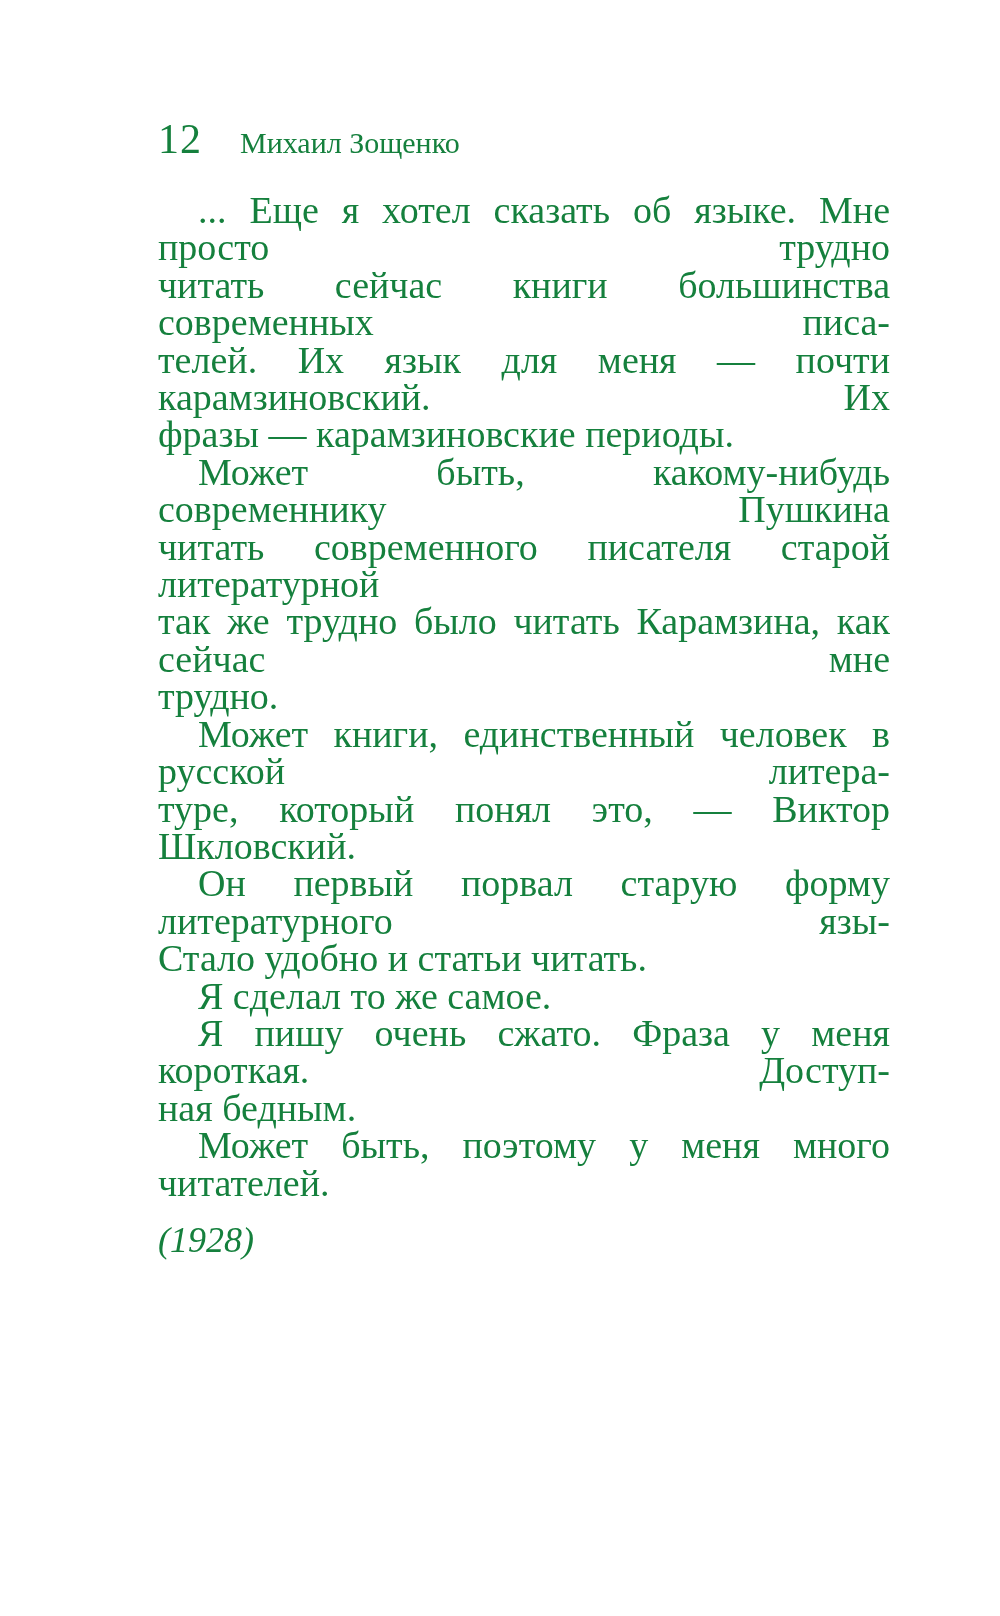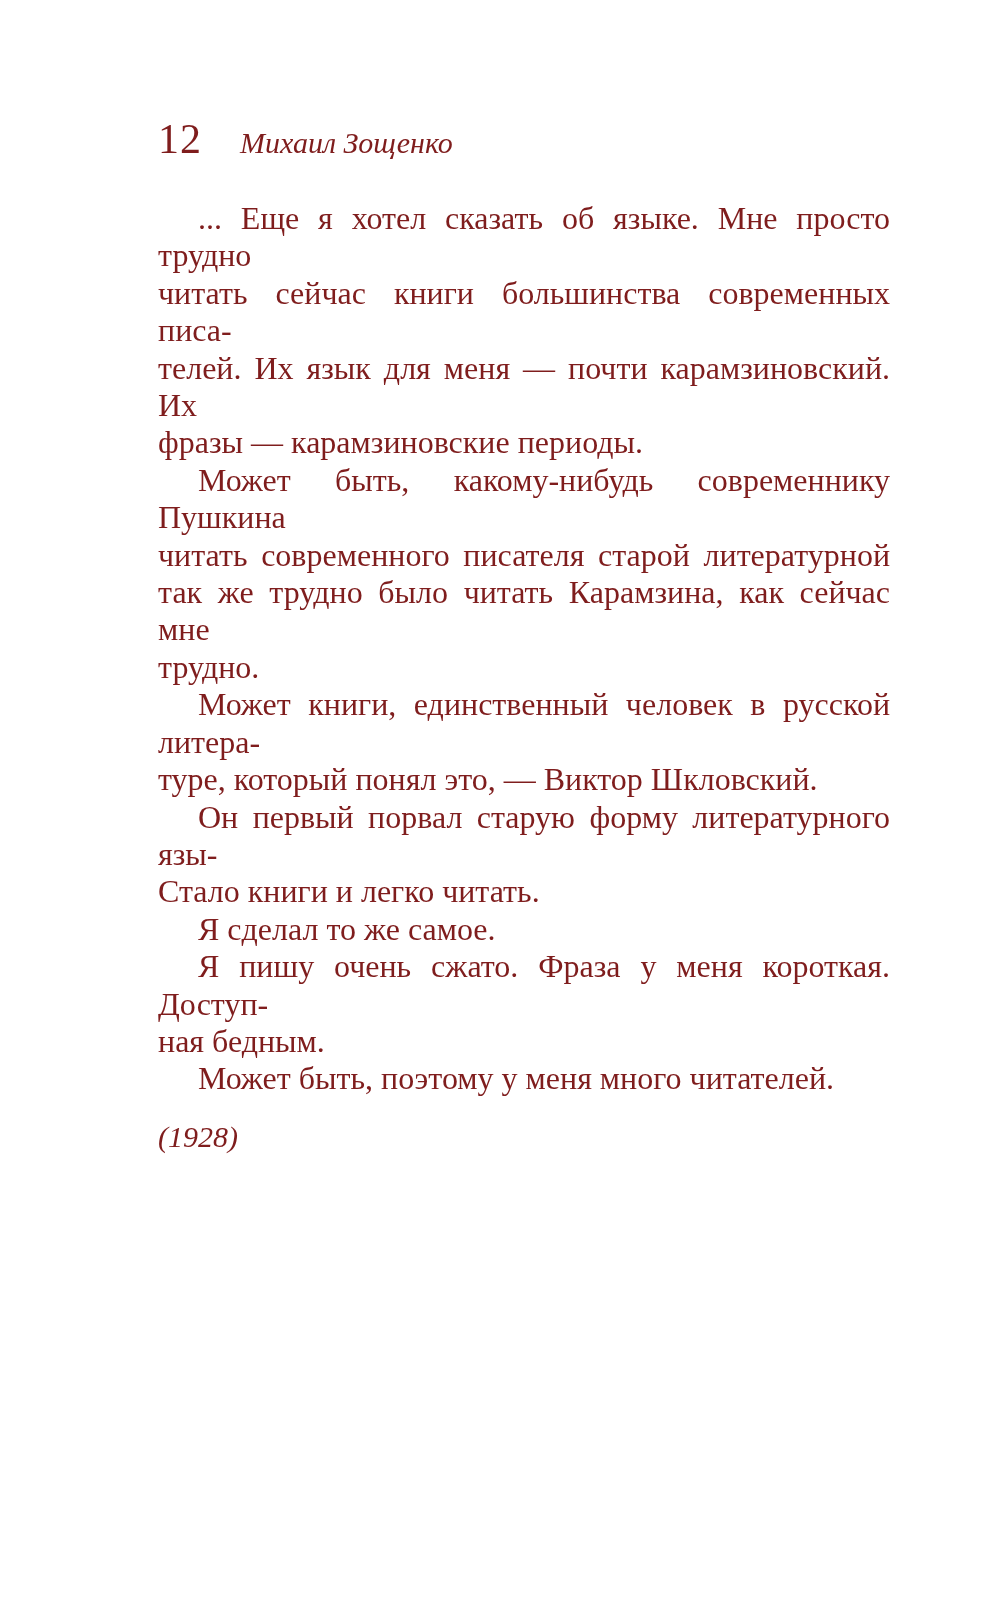--- a/index.html
+++ b/index.html
@@ -7,61 +7,60 @@
     padding: 0;
     background: #ffffff;
   }
   .page {
     position: relative;
     width: 1000px;
     height: 1616px;
     box-sizing: border-box;
     padding: 118px 110px 0 158px;
     background: #ffffff;
-    color: #7f1d1d;
+    color: #15803d;
     font-family: "Liberation Serif", "DejaVu Serif", serif;
     overflow: hidden;
   }
   .page-header {
     display: flex;
     align-items: baseline;
     gap: 38px;
   }
   .page-number {
     font-size: 42px;
     line-height: 1;
     letter-spacing: 1px;
   }
   .running-title {
-    font-style: italic;
     font-size: 30px;
     line-height: 1;
   }
   .body-text {
-    margin-top: 40px;
-    font-size: 32px;
+    margin-top: 32px;
+    font-size: 38px;
     line-height: 37.4px;
   }
   .para {
     margin: 0;
   }
   .line {
     text-align: justify;
     text-align-last: justify;
   }
   .line.first {
     text-indent: 40px;
   }
   .line.last {
     text-align-last: left;
   }
   .date-line {
     margin-top: 20px;
     font-style: italic;
-    font-size: 30px;
+    font-size: 36px;
     line-height: 37.4px;
   }
 </style>
 </head>
 <body>
 
 <div class="page">
 
   <div class="page-header">
     <span class="page-number">12</span>
@@ -84,21 +83,21 @@
       <div class="line last">трудно.</div>
     </div>
 
     <div class="para">
       <div class="line first">Может книги, единственный человек в русской литера-</div>
       <div class="line last">туре, который понял это, — Виктор Шкловский.</div>
     </div>
 
     <div class="para">
       <div class="line first">Он первый порвал старую форму литературного язы-</div>
-      <div class="line last">Стало книги и легко читать.</div>
+      <div class="line last">Стало удобно и статьи читать.</div>
     </div>
 
     <div class="para">
       <div class="line first last">Я сделал то же самое.</div>
     </div>
 
     <div class="para">
       <div class="line first">Я пишу очень сжато. Фраза у меня короткая. Доступ-</div>
       <div class="line last">ная бедным.</div>
     </div>

